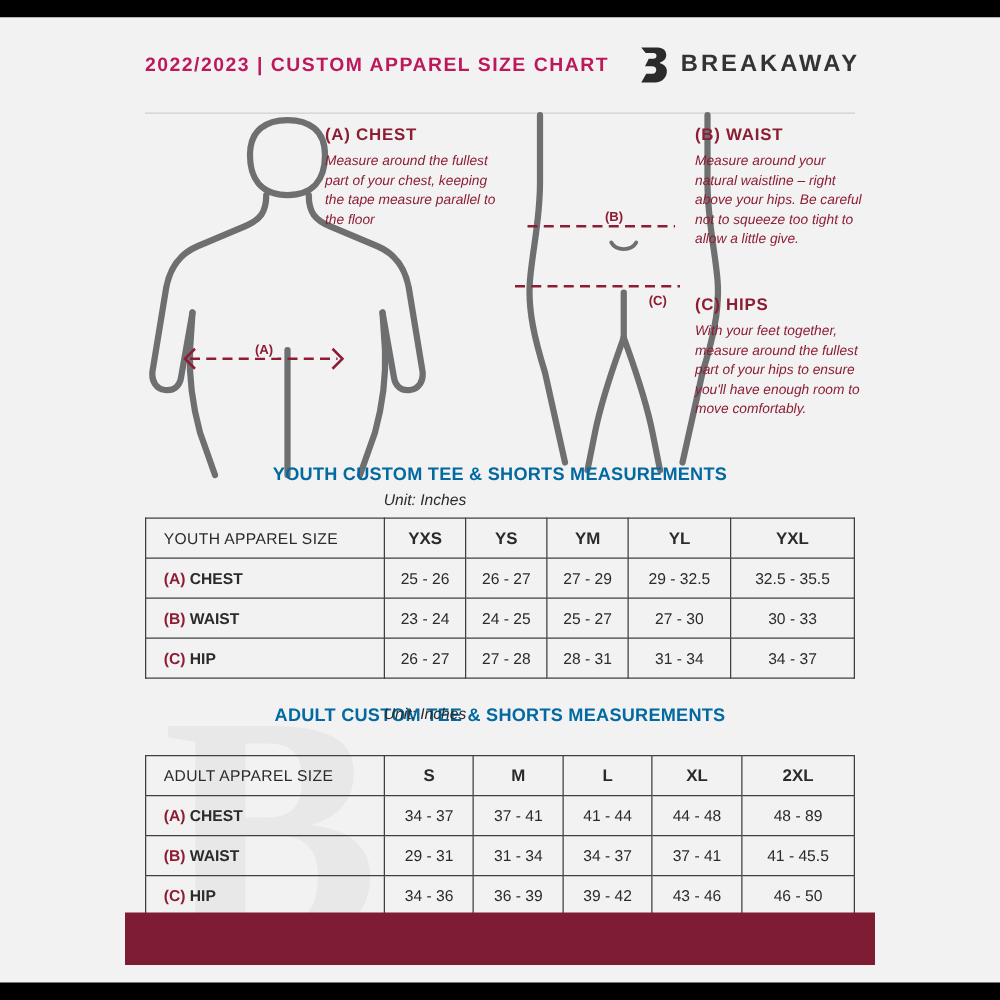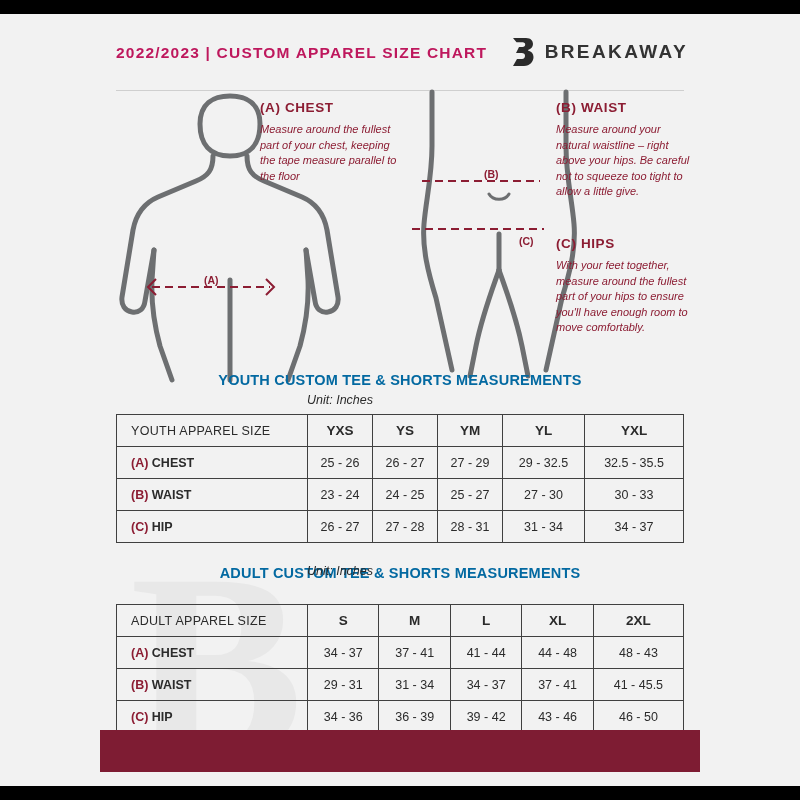--- a/index.html
+++ b/index.html
@@ -325,21 +325,21 @@
           <th>2XL</th>
         </tr>
       </thead>
       <tbody>
         <tr>
           <td class="rowhead"><span class="tag">(A)</span> <span class="rowlabel">CHEST</span></td>
           <td>34 - 37</td>
           <td>37 - 41</td>
           <td>41 - 44</td>
           <td>44 - 48</td>
-          <td>48 - 43</td>
+          <td>48 - 89</td>
         </tr>
         <tr>
           <td class="rowhead"><span class="tag">(B)</span> <span class="rowlabel">WAIST</span></td>
           <td>29 - 31</td>
           <td>31 - 34</td>
           <td>34 - 37</td>
           <td>37 - 41</td>
           <td>41 - 45.5</td>
         </tr>
         <tr>

